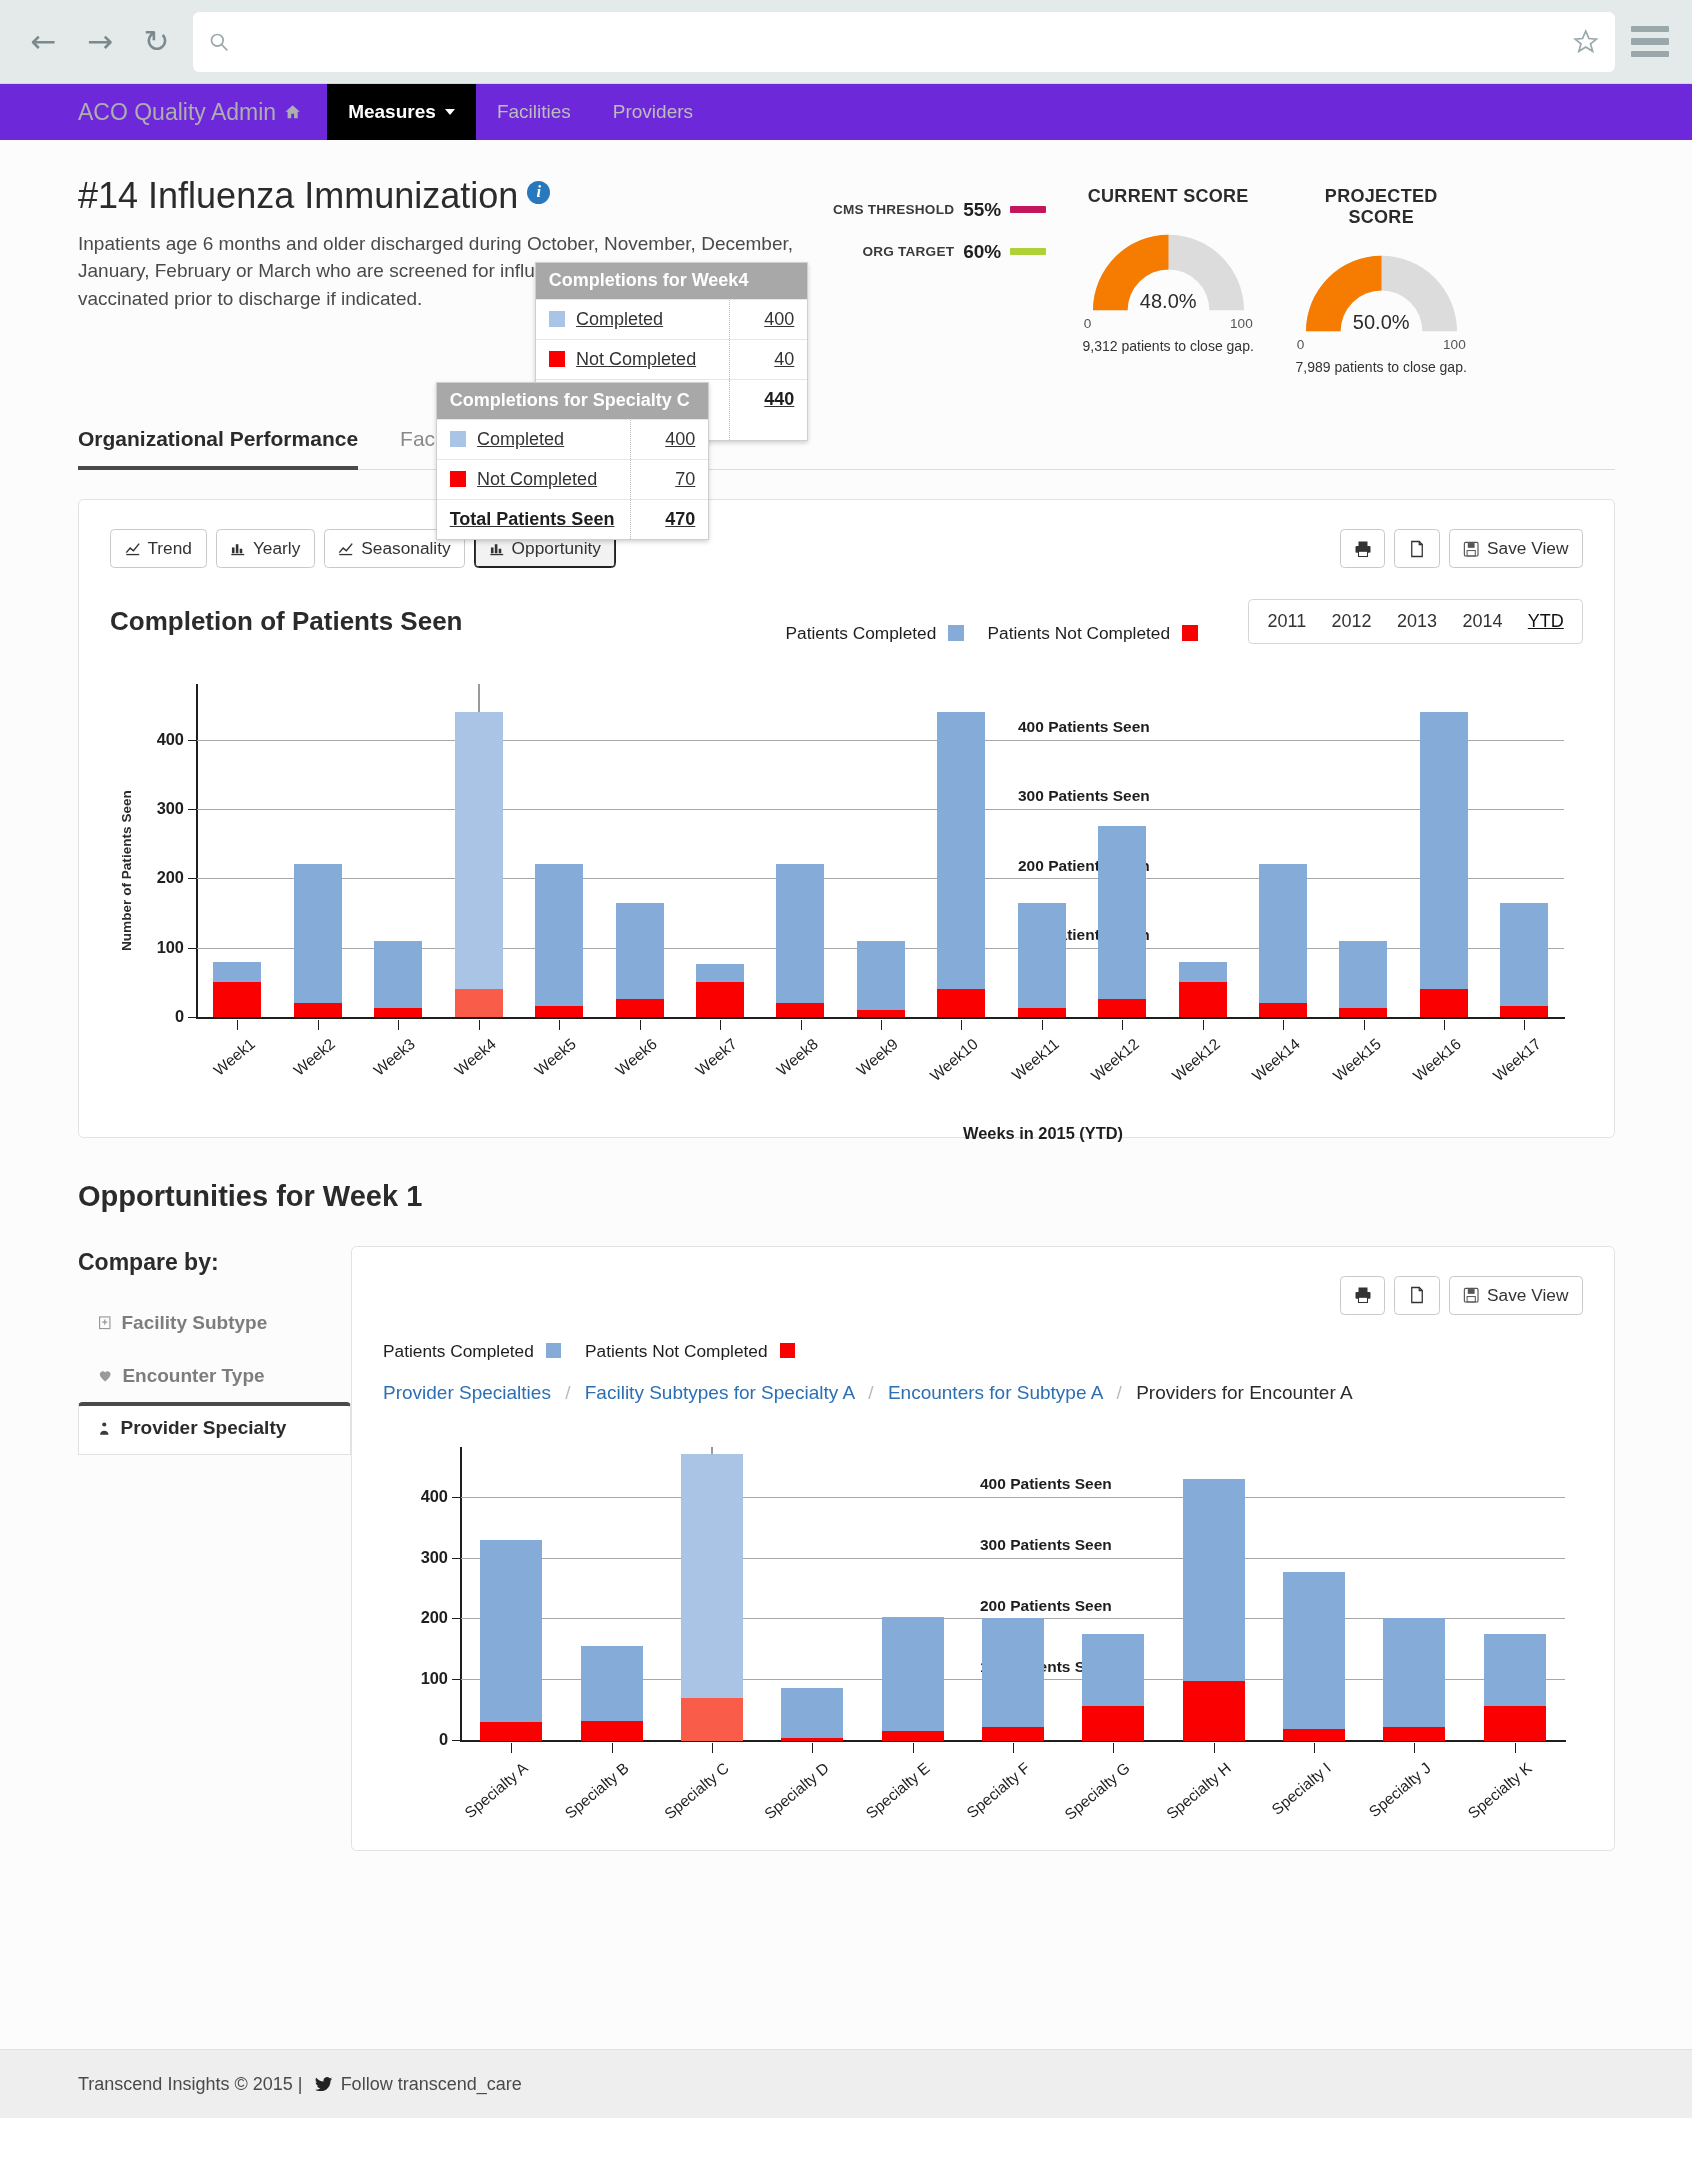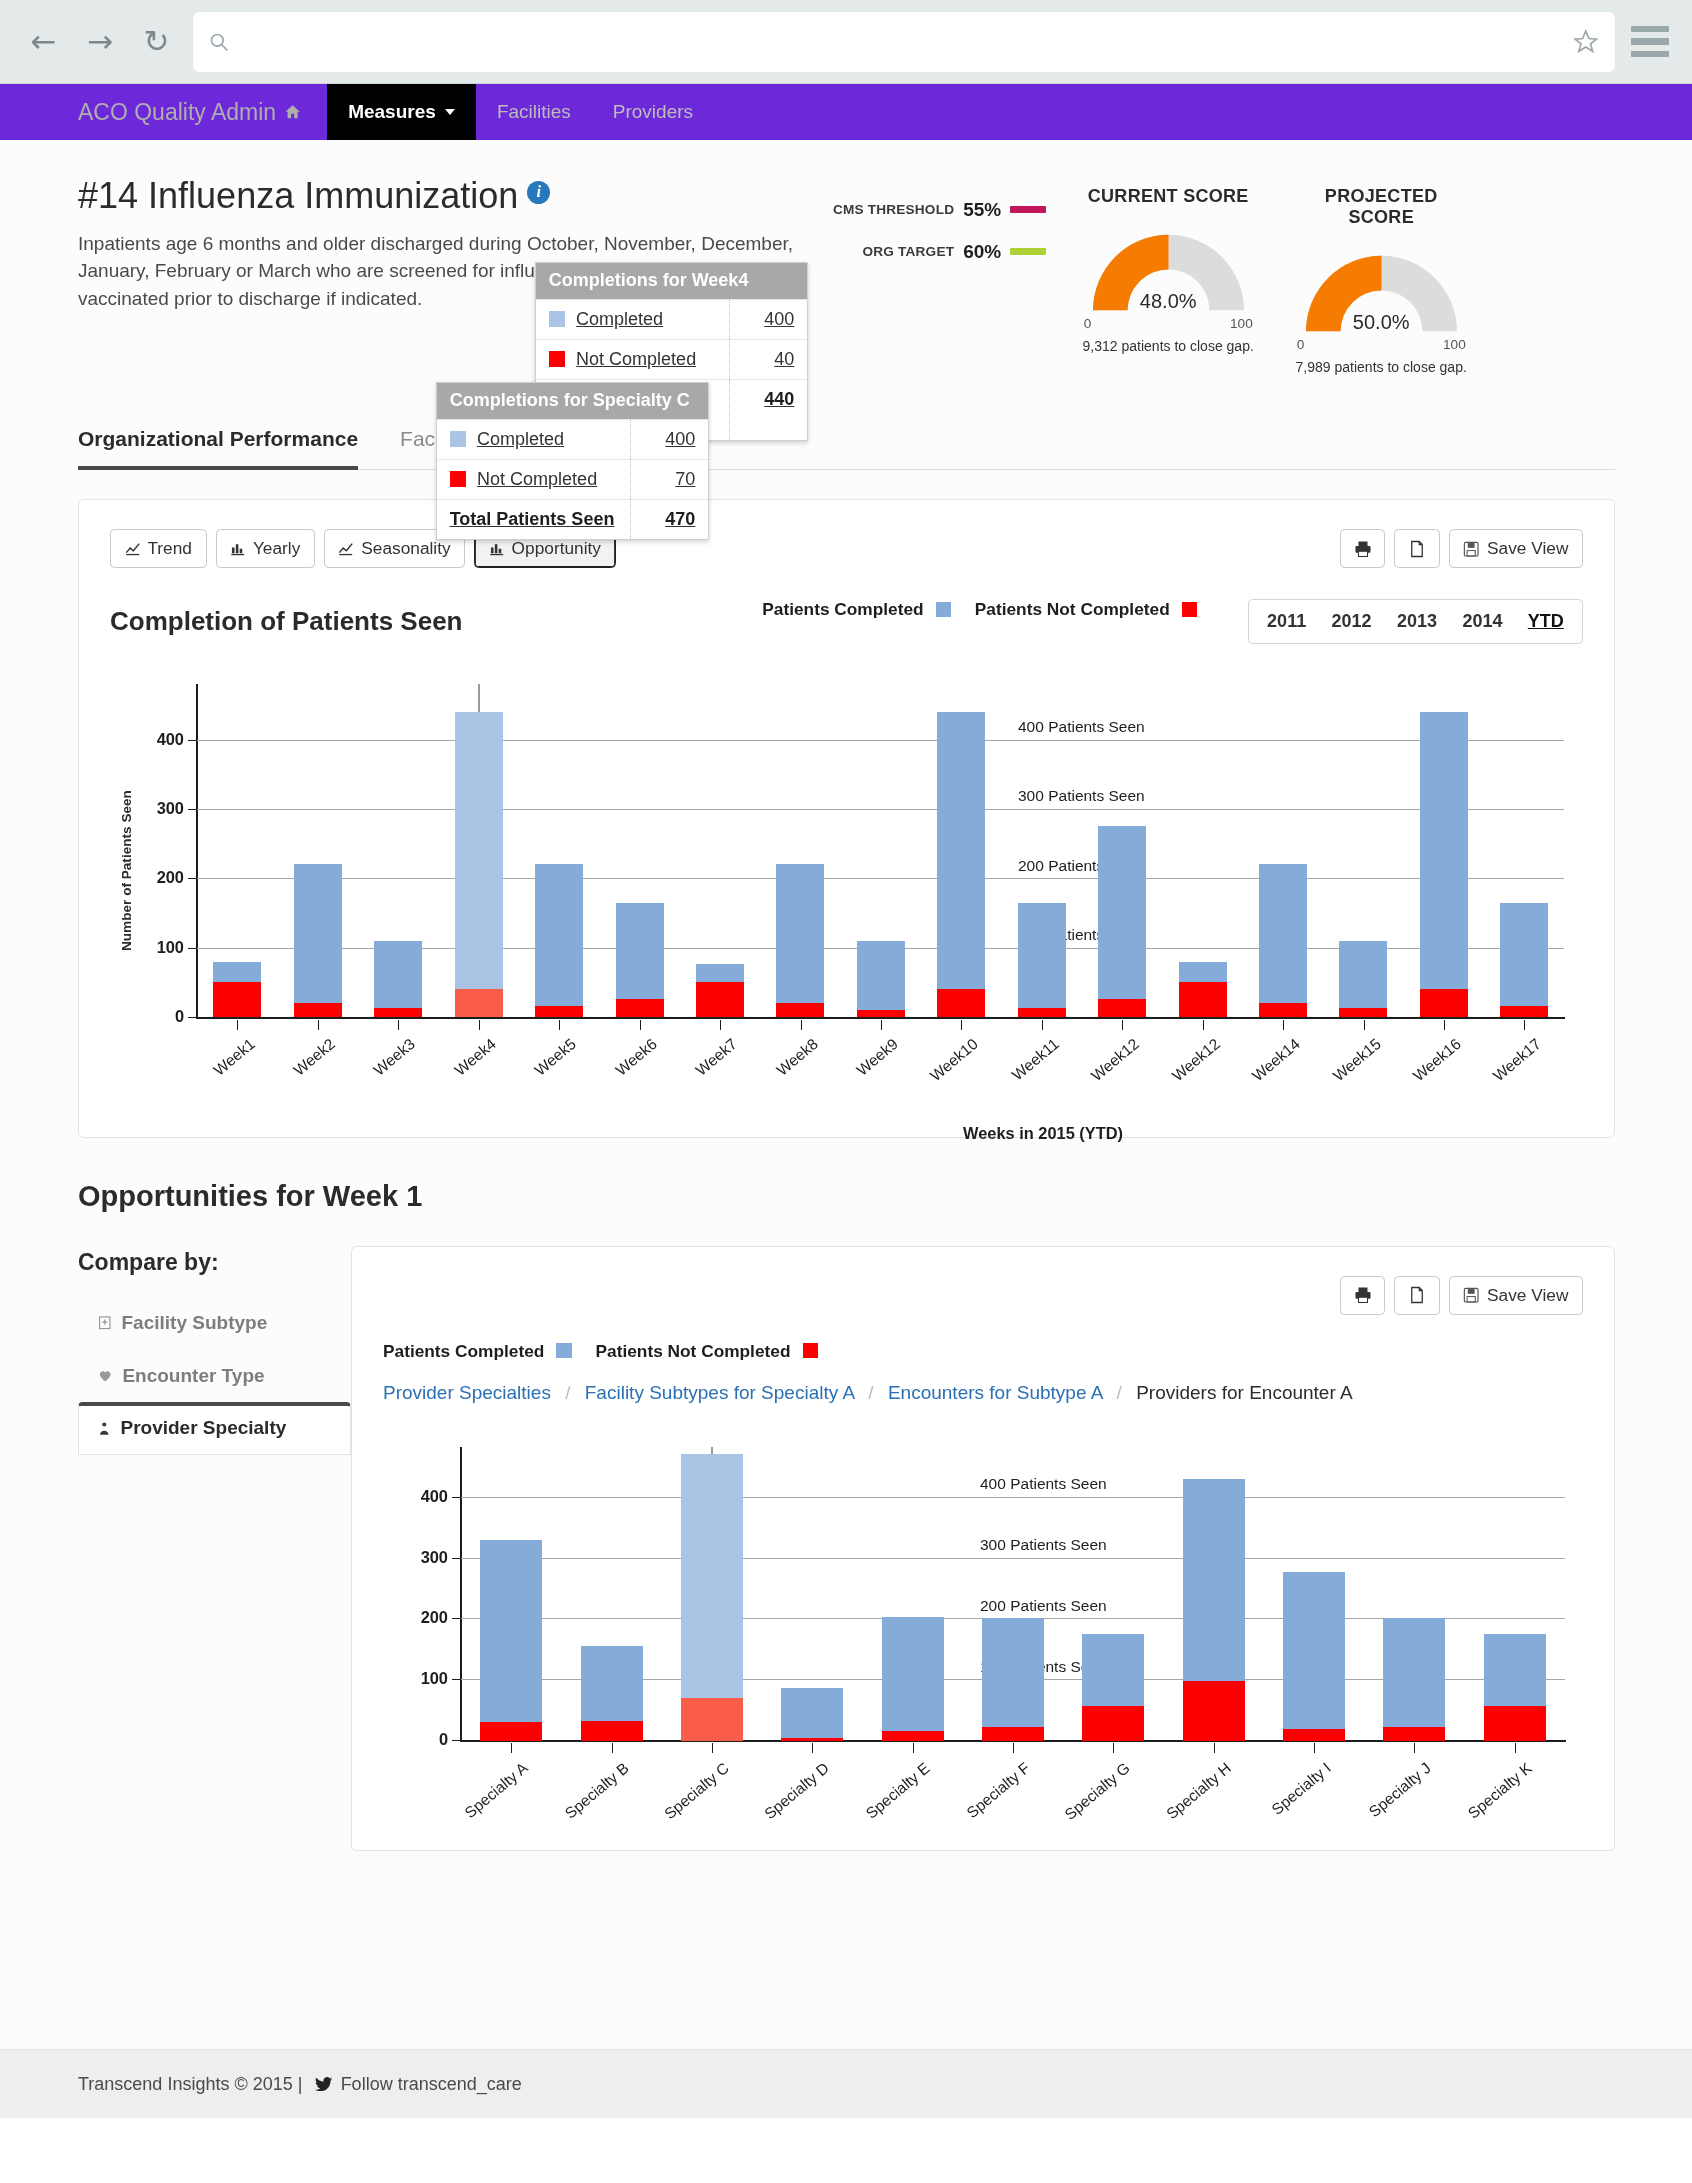--- a/index.html
+++ b/index.html
@@ -143,37 +143,37 @@
     display: inline-flex; align-items: center; gap: 7.3px;
     font-family: "Liberation Sans", sans-serif;
   }
   .btn.sel { border-color: #222; background: #f2f2f2; box-shadow: inset 0 0 0 0.9px #222; }
   .btn.icon-only { padding: 8.2px 12.7px; }
   .toolbar-right { margin-left: auto; display: flex; gap: 9px; }
   .save-ico { color: #2b6fb5; }
 
   .chart-head { display: flex; align-items: center; margin-top: 31px; }
   .chart-title { font-size: 26px; font-weight: bold; color: #2b2b2b; }
-  .legend { margin-left: auto; display: flex; align-items: flex-start; gap: 23.6px; font-size: 17.3px; font-weight: bold; color: #1e1e1e; }
+  .legend { margin-left: auto; display: flex; align-items: flex-end; gap: 23.6px; font-size: 17.3px; font-weight: normal; color: #1e1e1e; }
   .legend span.sw { display: inline-block; width: 15.5px; height: 15.5px; margin-left: 7.3px; vertical-align: -1.8px; }
   .year-picker {
     margin-left: 27px; border: 0.9px solid #d5d5d5; border-radius: 4.5px;
     display: flex; align-items: center; padding: 9px 5.5px; background: #fff;
   }
   .year { padding: 1.8px 12.7px; font-size: 18px; color: #333; cursor: pointer; }
   .year.active { text-decoration: underline; color: #111; }
 
   
   .chart-area { position: relative; margin-top: 23.6px; }
   .yaxis-title {
     position: absolute; font-size: 13.6px; color: #2b2b2b; font-weight: bold;
     transform: rotate(-90deg); transform-origin: left top; white-space: nowrap;
   }
   .hline { position: absolute; height: 0.9px; background: #a8a8a8; }
-  .ref-lbl { position: absolute; font-size: 15.5px; color: #1e1e1e; font-weight: normal; }
+  .ref-lbl { position: absolute; font-size: 15.5px; color: #1e1e1e; font-weight: bold; }
   .bar { position: absolute; bottom: 0; }
   .bar .seg-done { position: absolute; left: 0; right: 0; background: #85abd8; }
   .bar .seg-not  { position: absolute; left: 0; right: 0; bottom: 0; background: #fb0000; }
   .bar.highlight .seg-done { background: #a9c4e4; }
   .bar.highlight .seg-not  { background: #fa5c4a; }
   .hover-line { position: absolute; width: 1.8px; background: #9a9a9a; }
   .xtick { position: absolute; width: 0.9px; background: #1e1e1e; }
   .xlbl {
     position: absolute; font-size: 15.5px; color: #1e1e1e; white-space: nowrap;
     transform: rotate(-40deg); transform-origin: right top; text-align: right;

